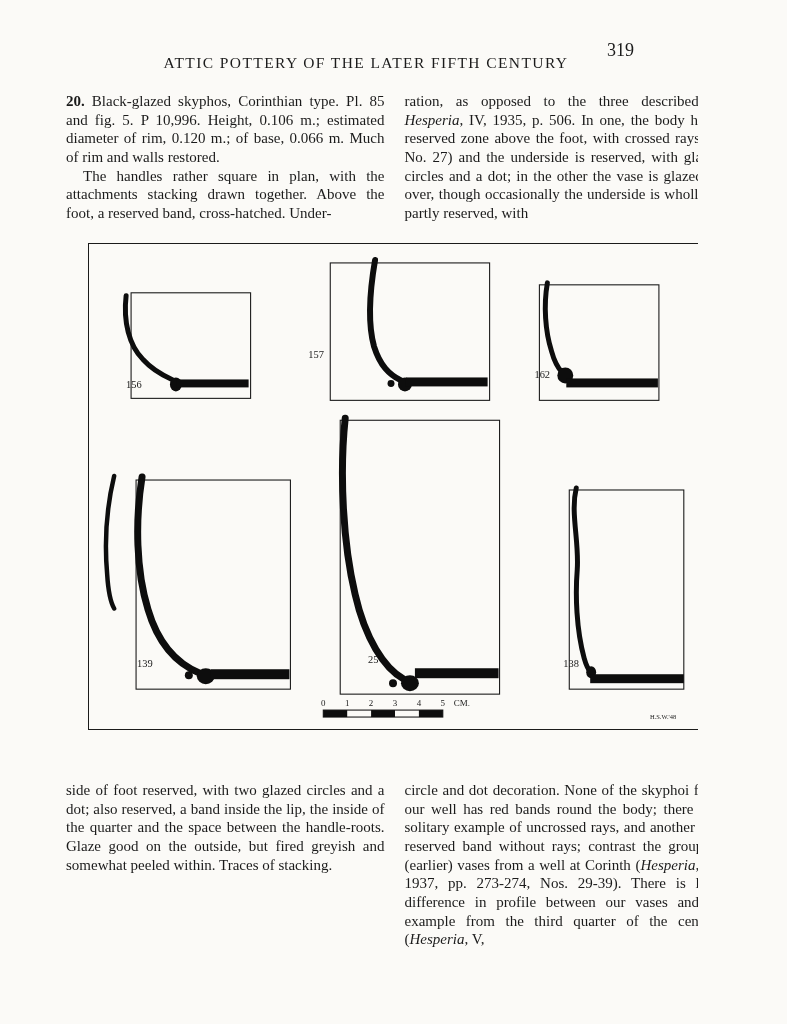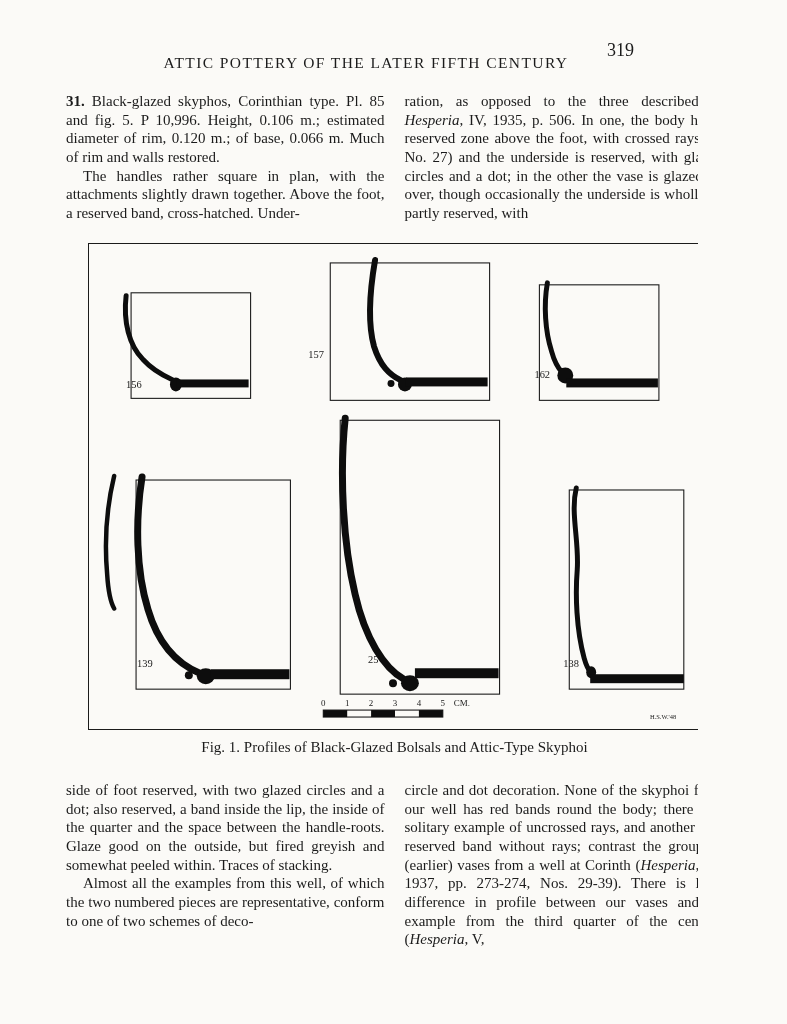--- a/index.html
+++ b/index.html
@@ -49,22 +49,22 @@
 </head>
 <body>
 
 <div class="page">
 
   <div class="running-head">ATTIC POTTERY OF THE LATER FIFTH CENTURY</div>
   <div class="page-number">319</div>
 
   <div class="text-block top">
     <div class="col">
-      <p><span style="font-weight: 700;">31.</span><span> Black-glazed skyphos, Corinthian type. Pl. 85 and fig. 5. P 10,996. Height, 0.106 m.; estimated diameter of rim, 0.120 m.; of base, 0.066 m. Much of rim and walls restored.</span></p>
-      <p class="indent">The handles rather square in plan, with the attachments slightly drawn together. Above the foot, a reserved band, cross-hatched. Under-</p>
+      <p><span style="font-weight: 700;">20.</span><span> Black-glazed skyphos, Corinthian type. Pl. 85 and fig. 5. P 10,996. Height, 0.106 m.; estimated diameter of rim, 0.120 m.; of base, 0.066 m. Much of rim and walls restored.</span></p>
+      <p class="indent">The handles rather square in plan, with the attachments stacking drawn together. Above the foot, a reserved band, cross-hatched. Under-</p>
     </div>
     <div class="col">
       <p><span>ration, as opposed to the three described in </span><span style="font-style: italic;">Hesperia</span><span>, IV, 1935, p. 506. In one, the body has a reserved zone above the foot, with crossed rays (as No. 27) and the underside is reserved, with glazed circles and a dot; in the other the vase is glazed all over, though occasionally the underside is wholly or partly reserved, with</span></p>
     </div>
   </div>
 
   <div class="figure-box">
     <svg viewBox="0 0 612 487" xmlns="http://www.w3.org/2000/svg">
 
       <g>
@@ -130,25 +130,23 @@
         <rect class="frame" x="235" y="468" width="120" height="7"></rect>
         <rect class="blk" x="235" y="468" width="24" height="7"></rect>
         <rect class="blk" x="283" y="468" width="24" height="7"></rect>
         <rect class="blk" x="331" y="468" width="24" height="7"></rect>
       </g>
 
       <text class="sig" x="563" y="477">H.S.W.'48</text>
     </svg>
   </div>
 
-  <div class="fig-caption">Fig. 1. Profiles of Black-Glazed Bolsals and Attic-Type Skyphoi</div>
 
   <div class="text-block bottom">
     <div class="col">
       <p>side of foot reserved, with two glazed circles and a dot; also reserved, a band inside the lip, the inside of the quarter and the space between the handle-roots. Glaze good on the outside, but fired greyish and somewhat peeled within. Traces of stacking.</p>
-      <p class="indent">Almost all the examples from this well, of which the two numbered pieces are representative, conform to one of two schemes of deco-</p>
     </div>
     <div class="col">
       <p><span>circle and dot decoration. None of the skyphoi from our well has red bands round the body; there is a solitary example of uncrossed rays, and another of a reserved band without rays; contrast the group of (earlier) vases from a well at Corinth (</span><span style="font-style: italic;">Hesperia</span><span>, VI, 1937, pp. 273-274, Nos. 29-39). There is little difference in profile between our vases and an example from the third quarter of the century (</span><span style="font-style: italic;">Hesperia</span><span>, V,</span></p>
     </div>
   </div>
 
 </div>
 
 </body></html>

